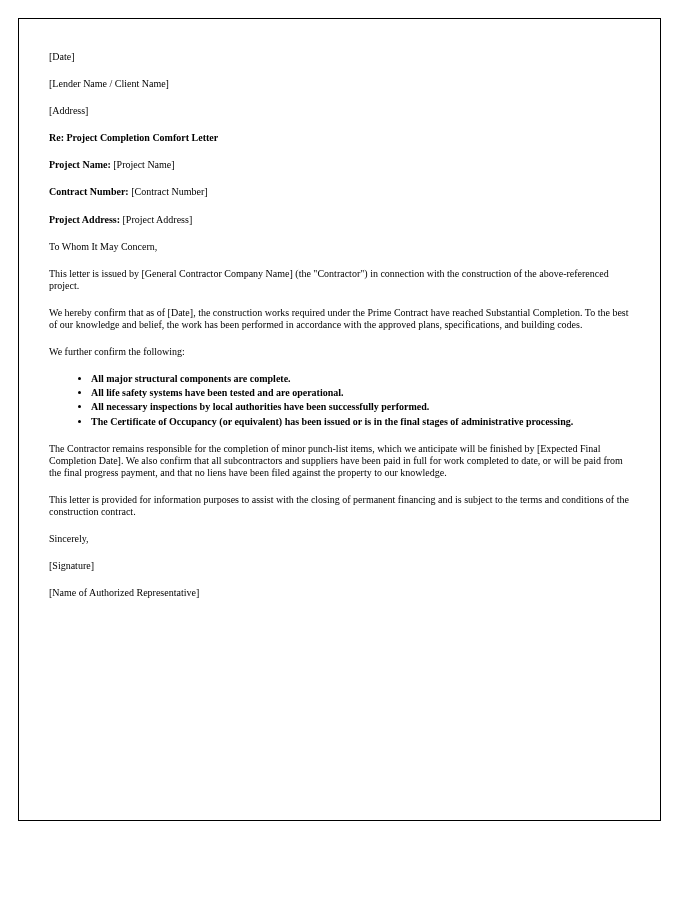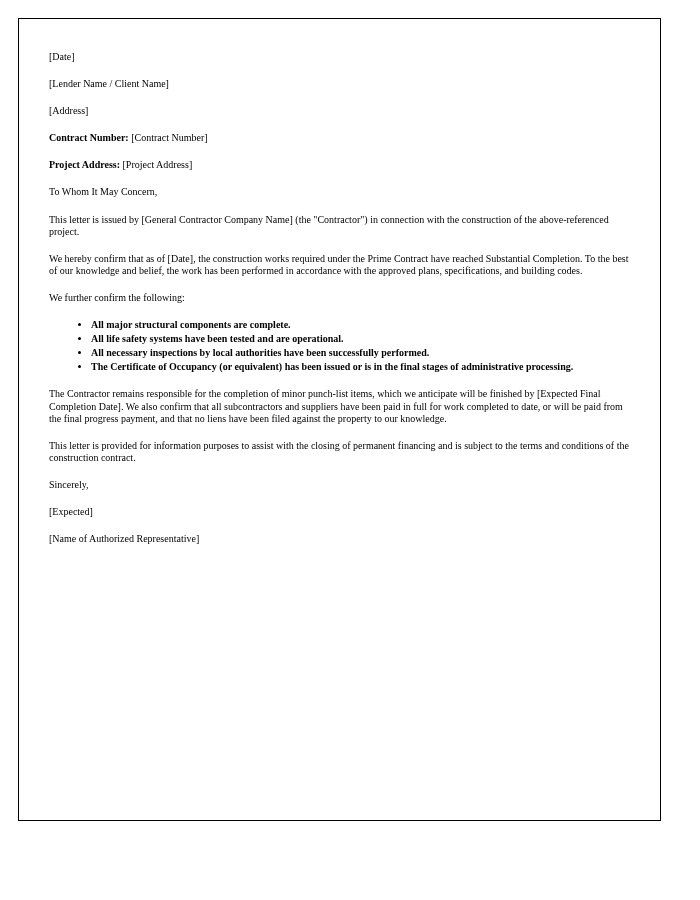--- a/index.html
+++ b/index.html
@@ -54,22 +54,24 @@
 <div class="page">
   <div class="letter">
 
     <p>[Date]</p>
 
     <div class="block">
       <p class="line">[Lender Name / Client Name]</p>
       <p class="line">[Address]</p>
     </div>
 
+    <p class="bold">Re: Project Completion Comfort Letter</p>
 
     <div class="block">
+      <p class="line"><span class="bold">Project Name:</span> <span>[Project Name]</span></p>
       <p class="line"><span class="bold">Contract Number:</span> <span>[Contract Number]</span></p>
       <p class="line"><span class="bold">Project Address:</span> <span>[Project Address]</span></p>
     </div>
 
     <p>To Whom It May Concern,</p>
 
     <p>This letter is issued by [General Contractor Company Name] (the "Contractor") in connection with the construction of the above-referenced project.</p>
 
     <p>We hereby confirm that as of [Date], the construction works required under the Prime Contract have reached Substantial Completion. To the best of our knowledge and belief, the work has been performed in accordance with the approved plans, specifications, and building codes.</p>
 
@@ -82,18 +84,18 @@
       <li>The Certificate of Occupancy (or equivalent) has been issued or is in the final stages of administrative processing.</li>
     </ul>
 
     <p>The Contractor remains responsible for the completion of minor punch-list items, which we anticipate will be finished by [Expected Final Completion Date]. We also confirm that all subcontractors and suppliers have been paid in full for work completed to date, or will be paid from the final progress payment, and that no liens have been filed against the property to our knowledge.</p>
 
     <p>This letter is provided for information purposes to assist with the closing of permanent financing and is subject to the terms and conditions of the construction contract.</p>
 
     <p>Sincerely,</p>
 
     <div class="block">
-      <p class="line">[Expected]</p>
+      <p class="line">[Signature]</p>
       <p class="line">[Name of Authorized Representative]</p>
     </div>
 
   </div>
 </div>
 
 </body></html>

